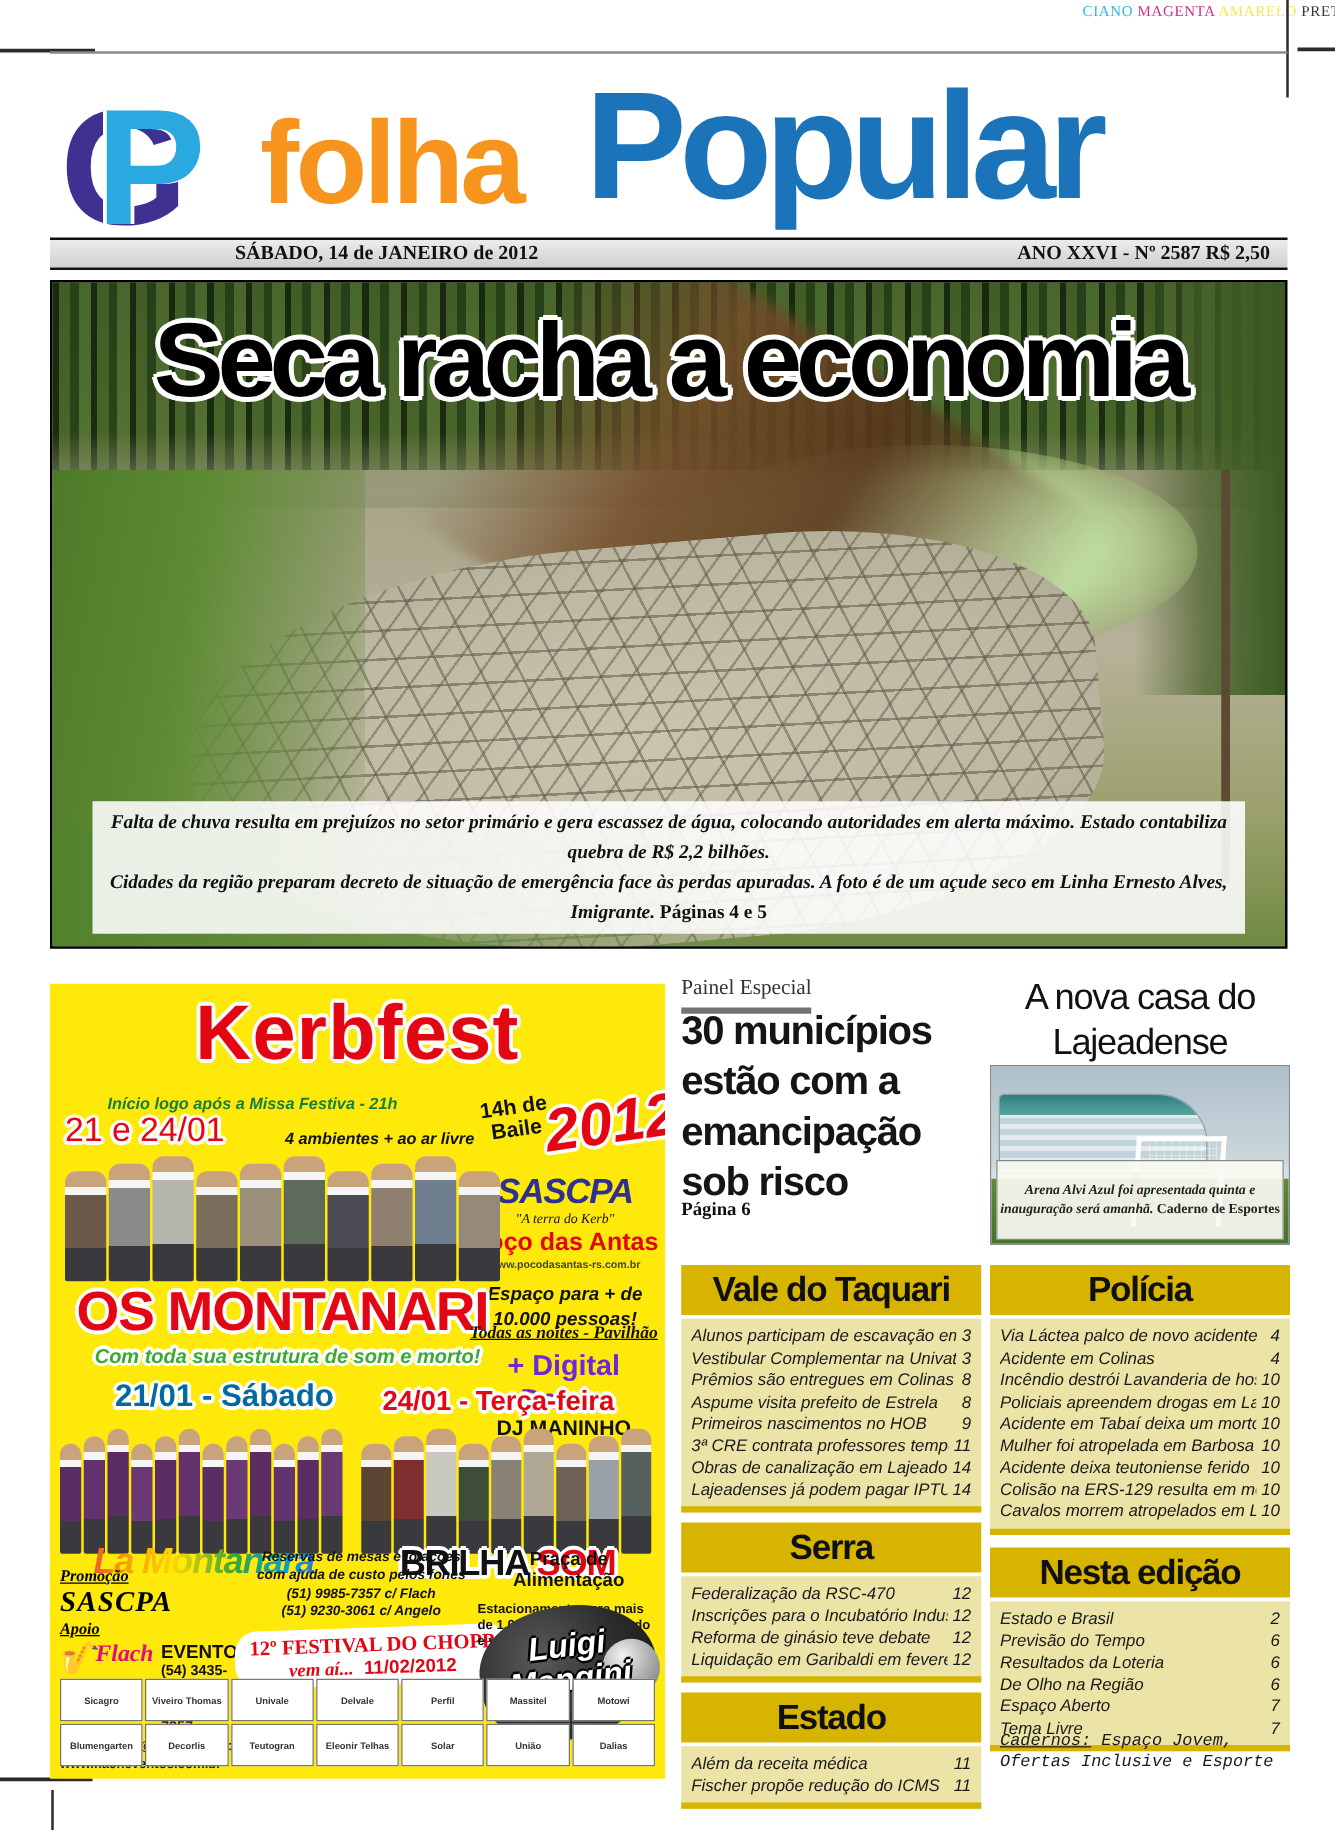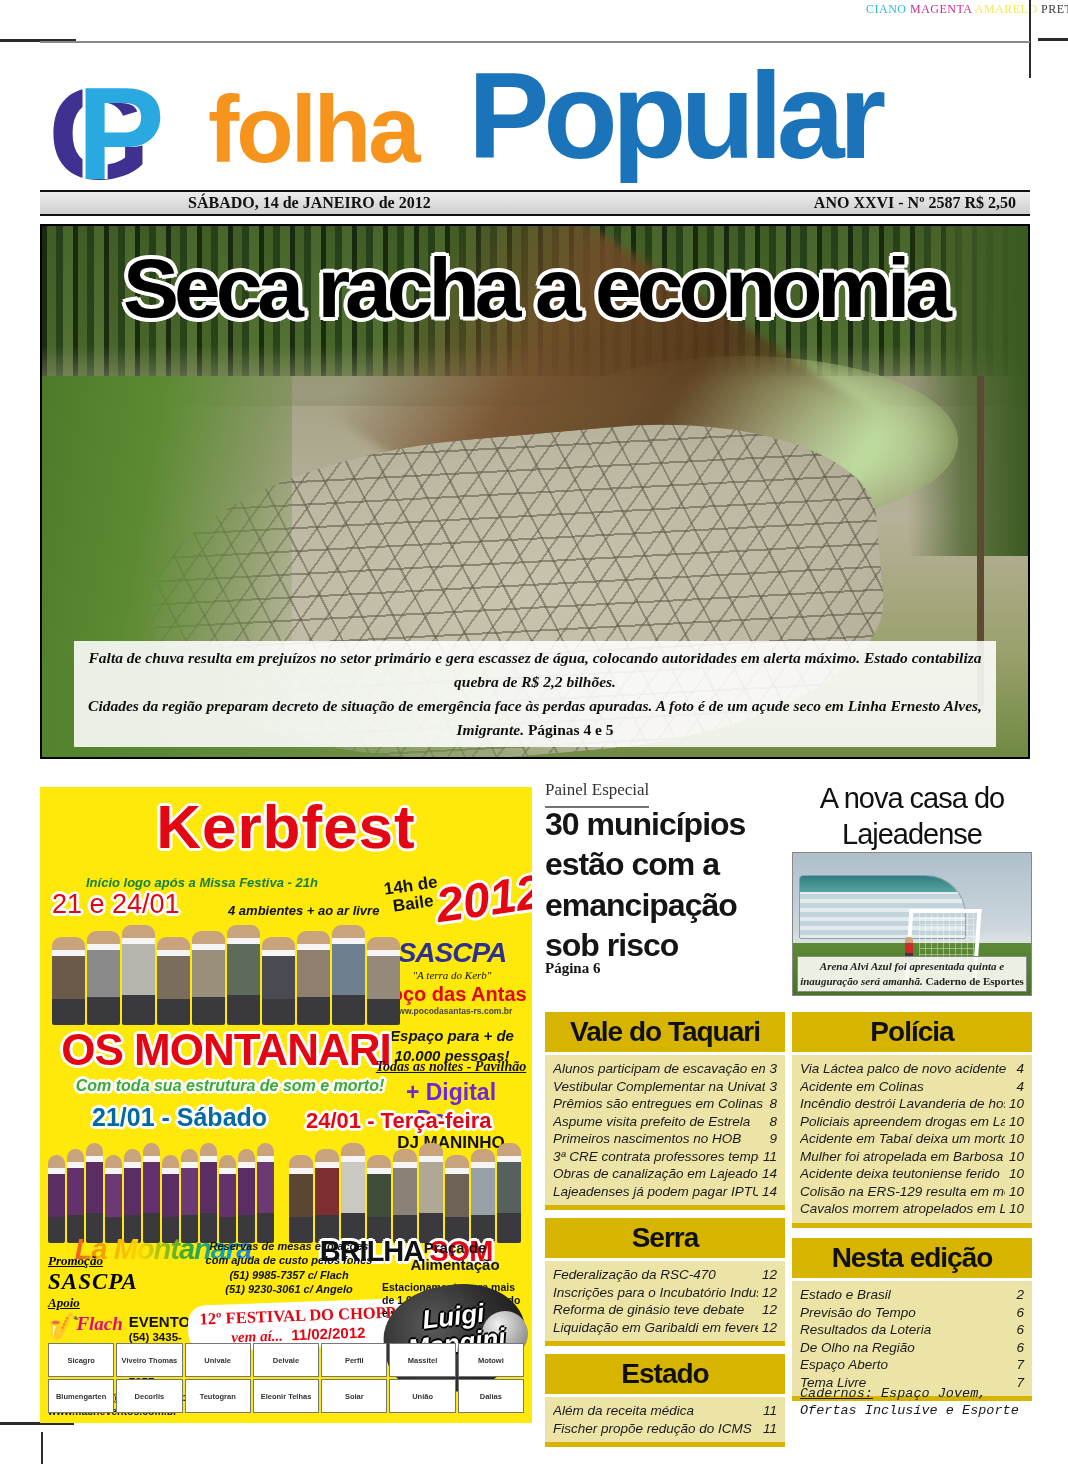--- a/index.html
+++ b/index.html
@@ -65,21 +65,21 @@
   .headline{position:absolute;left:0;top:14px;width:100%;margin:0;text-align:center;
             font-size:84px;font-weight:bold;letter-spacing:-5px;color:#000;white-space:nowrap;
             text-shadow:4px 0 0 #fff,-4px 0 0 #fff,0 4px 0 #fff,0 -4px 0 #fff,
                         3px 3px 0 #fff,-3px -3px 0 #fff,3px -3px 0 #fff,-3px 3px 0 #fff;}
   .caption{position:absolute;left:32px;right:32px;bottom:10px;background:rgba(255,255,255,.88);
            padding:5px 12px;text-align:center;font-family:"Liberation Serif",serif;
            font-style:italic;font-weight:bold;font-size:15.5px;line-height:1.55;color:#101010;}
   .caption b{font-style:normal;}
   
   .kicker{position:absolute;left:545px;top:780px;font-family:"Liberation Serif",serif;
-          font-size:17px;color:#333;border-bottom:2px solid #737373;padding-bottom:6px;}
+          font-size:17px;color:#333;border-bottom:5px solid #737373;padding-bottom:6px;}
   .panel-h{position:absolute;left:545px;top:804px;width:238px;margin:0;
            font-size:32px;font-weight:bold;letter-spacing:-1px;line-height:1.26;color:#151515;}
   .panel-p{position:absolute;left:545px;top:960px;font-family:"Liberation Serif",serif;
            font-weight:bold;font-size:15px;color:#111;}
   .sports-h{position:absolute;left:792px;top:780px;width:240px;margin:0;text-align:center;
             font-size:29px;font-weight:normal;line-height:1.25;color:#111;letter-spacing:-1px;}
   
   .stadium{position:absolute;left:792px;top:852px;width:238px;height:142px;border:1px solid #888;
            background:linear-gradient(180deg,#aebfca 0%,#cdd8dd 55%,#d9e0e2 60%);overflow:hidden;}
   .st-field{position:absolute;left:0;bottom:0;width:100%;height:52px;
@@ -91,21 +91,21 @@
            background:linear-gradient(180deg,#2f7f80,#57a3a0);border-radius:0 40px 0 0;}
   .st-goal{position:absolute;right:52px;top:56px;width:64px;height:68px;
            border:4px solid #fff;border-bottom:none;transform:skewX(-4deg);}
   .st-net{position:absolute;right:56px;top:60px;width:56px;height:60px;opacity:.5;
           background:repeating-linear-gradient(90deg,rgba(255,255,255,.8) 0 1px,rgba(0,0,0,0) 1px 6px),
                      repeating-linear-gradient(0deg,rgba(255,255,255,.8) 0 1px,rgba(0,0,0,0) 1px 6px);}
   .st-player{position:absolute;right:118px;top:84px;width:8px;height:26px;
              background:linear-gradient(180deg,#caa27b 0 6px,#cc2b2b 6px 16px,#3a3a3a 16px);border-radius:3px;}
   .st-cap{position:absolute;left:4px;right:4px;bottom:3px;background:rgba(248,250,242,.92);
           border:1px solid #8a8a8a;text-align:center;font-family:"Liberation Serif",serif;
-          font-style:italic;font-weight:bold;font-size:11px;line-height:1.35;color:#222;padding:2px 2px;}
+          font-style:italic;font-weight:bold;font-size:11px;line-height:1.35;color:#222;padding:16px 2px;}
   .st-cap b{font-style:normal;}
   
   .secbox{position:absolute;width:240px;}
   .sechead{height:40px;line-height:40px;text-align:center;background:#d6b400;
            font-size:28px;font-weight:bold;color:#101010;letter-spacing:-1px;}
   .seclist{background:#ece4a7;margin-top:3px;padding:5px 8px 5px 8px;border-bottom:5px solid #d6b400;}
   .idx-row{display:flex;justify-content:space-between;align-items:baseline;
            font-style:italic;font-size:13.5px;line-height:17.5px;color:#1a1a1a;}
   .idx-t{white-space:nowrap;overflow:hidden;}
   .idx-p{margin-left:4px;}

